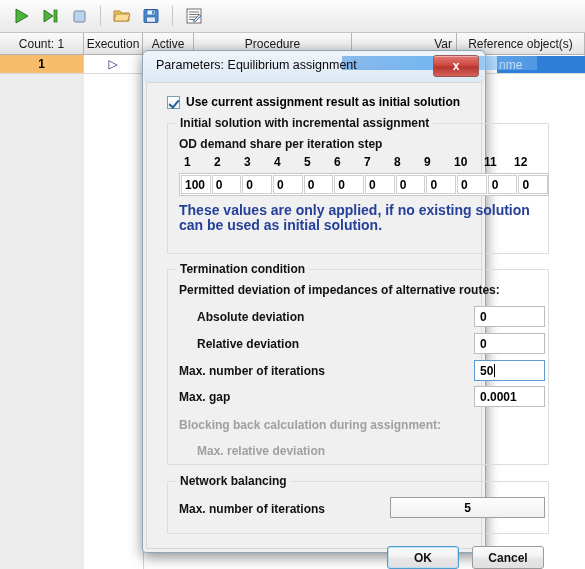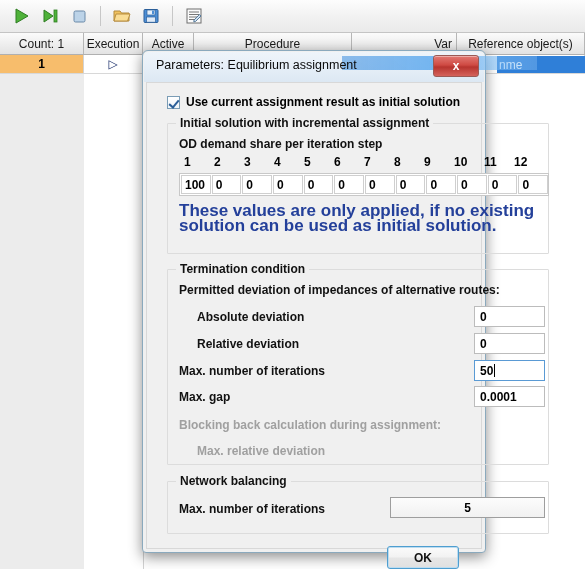--- a/index.html
+++ b/index.html
@@ -145,21 +145,21 @@
     background: #ffffff; border: 1px solid #c8c8c8; box-sizing: border-box;
   }
   .od-cell {
     width: 30px; height: 19px; box-sizing: border-box;
     border: 1px solid #cfcfcf; background: #ffffff;
     font-size: 12px; display: flex; align-items: center; padding-left: 3px;
     margin: 1px 0 1px 1px;
   }
 
   .hint {
-    position: absolute; font-size: 17px; color: #24409a; line-height: 15px;
+    position: absolute; font-size: 14px; color: #24409a; line-height: 15px;
     white-space: normal;
   }
 
   .field {
     position: absolute; box-sizing: border-box;
     background: #ffffff; border: 1px solid #bcbcbc;
     font-size: 12px; display: flex; align-items: center;
     padding-left: 5px; height: 21px;
   }
   .field.focused { border: 1px solid #5a9ad4; box-shadow: inset 0 0 0 1px #ffffff; }
@@ -356,17 +356,18 @@
       <div class="sub-label dim" style="left:50px; top:361px;">Max. relative deviation</div>
 
       <div class="group" style="left:20px; top:398px; width:382px; height:53px;">
         <span class="group-title">Network balancing</span>
       </div>
 
       <div class="sub-label" style="left:32px; top:419px;">Max. number of iterations</div>
       <div class="sunken" style="left:243px; top:414px; width:155px;">5</div>
 
       <div class="btn default" style="left:240px; top:463px;">OK</div>
+      <div class="btn" style="left:325px; top:463px;">Cancel</div>
 
     </div>
   </div>
 
 </div>
 
 </body></html>

